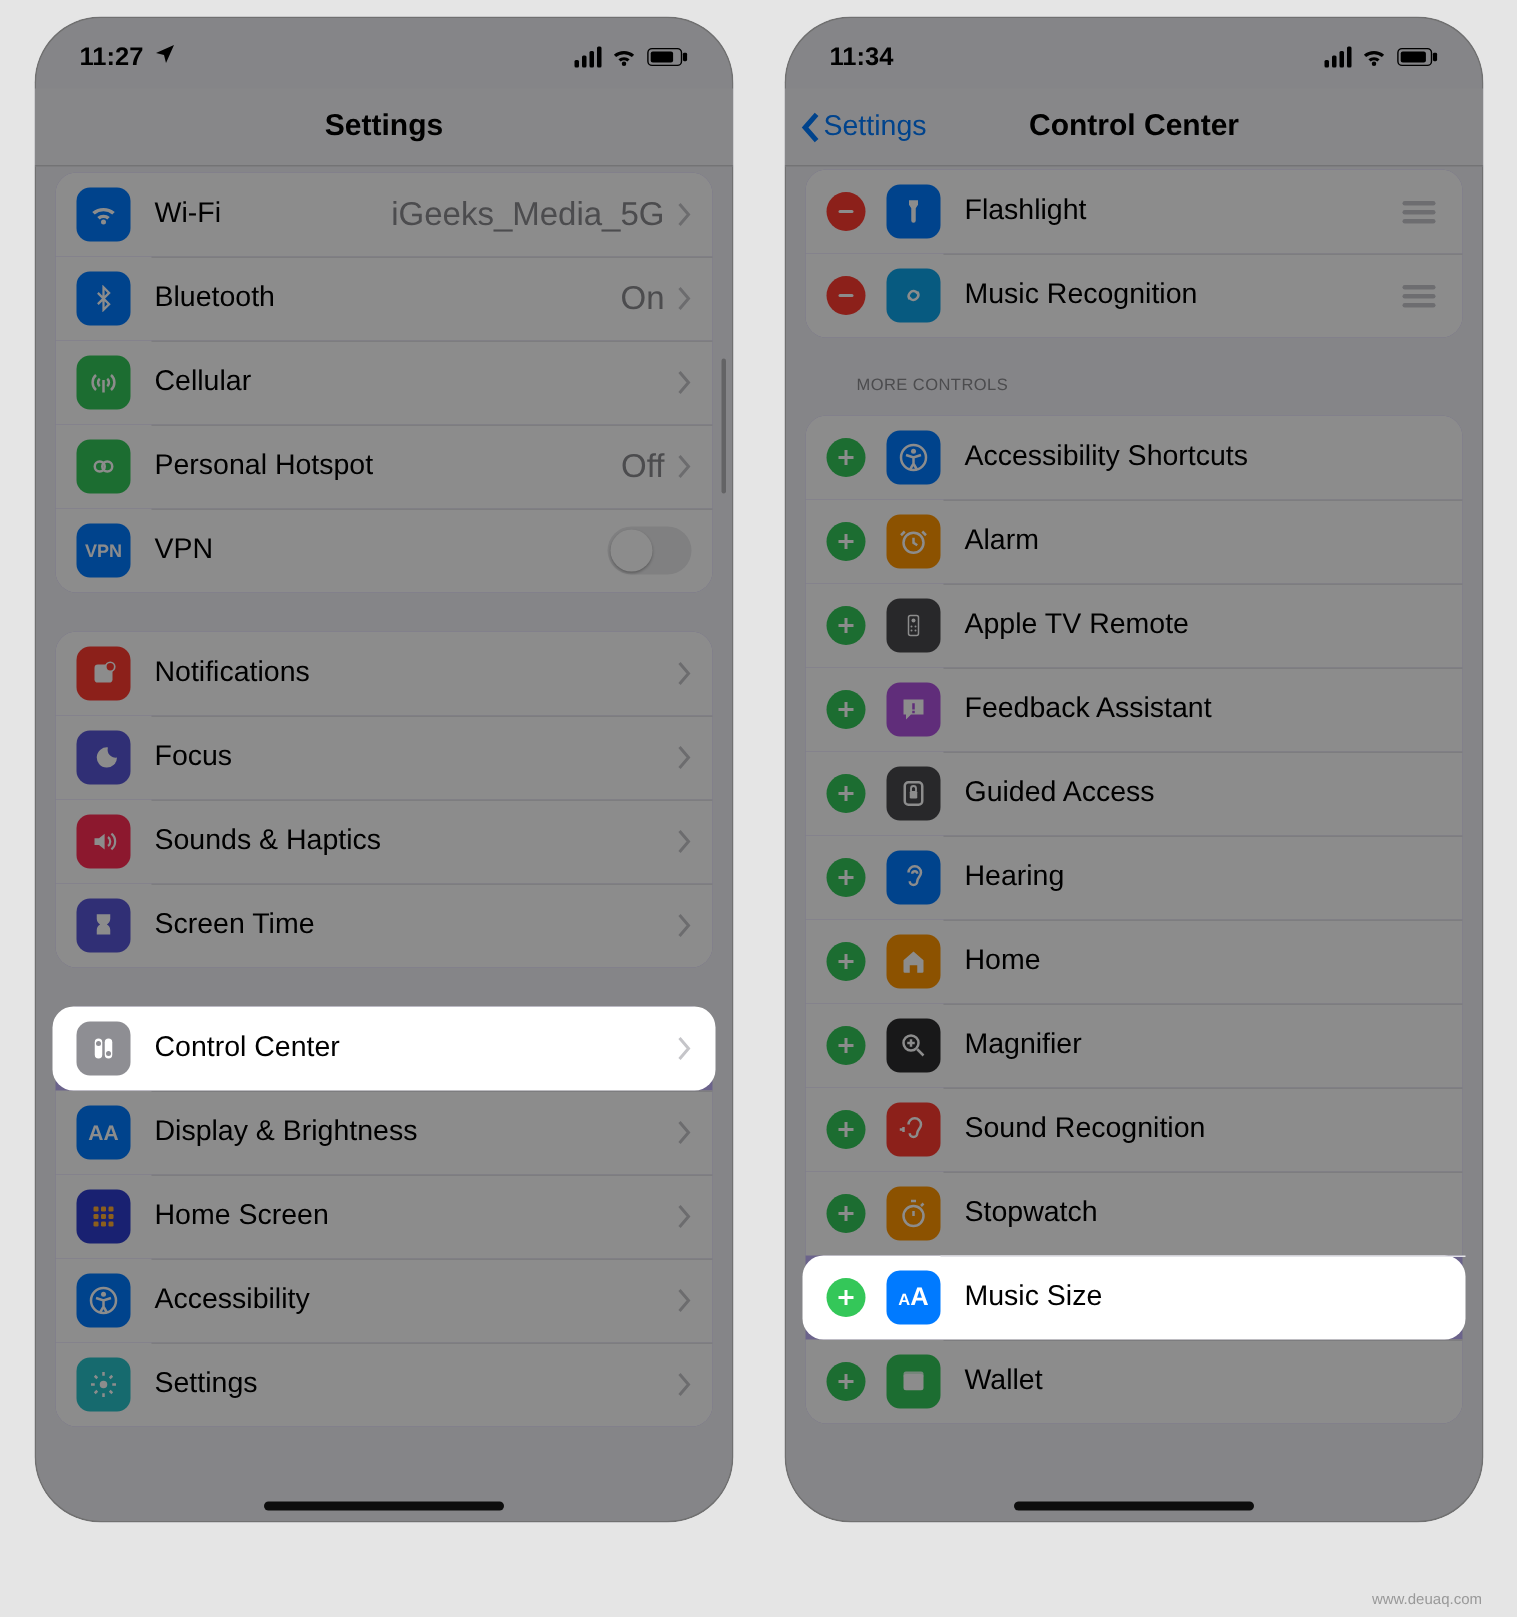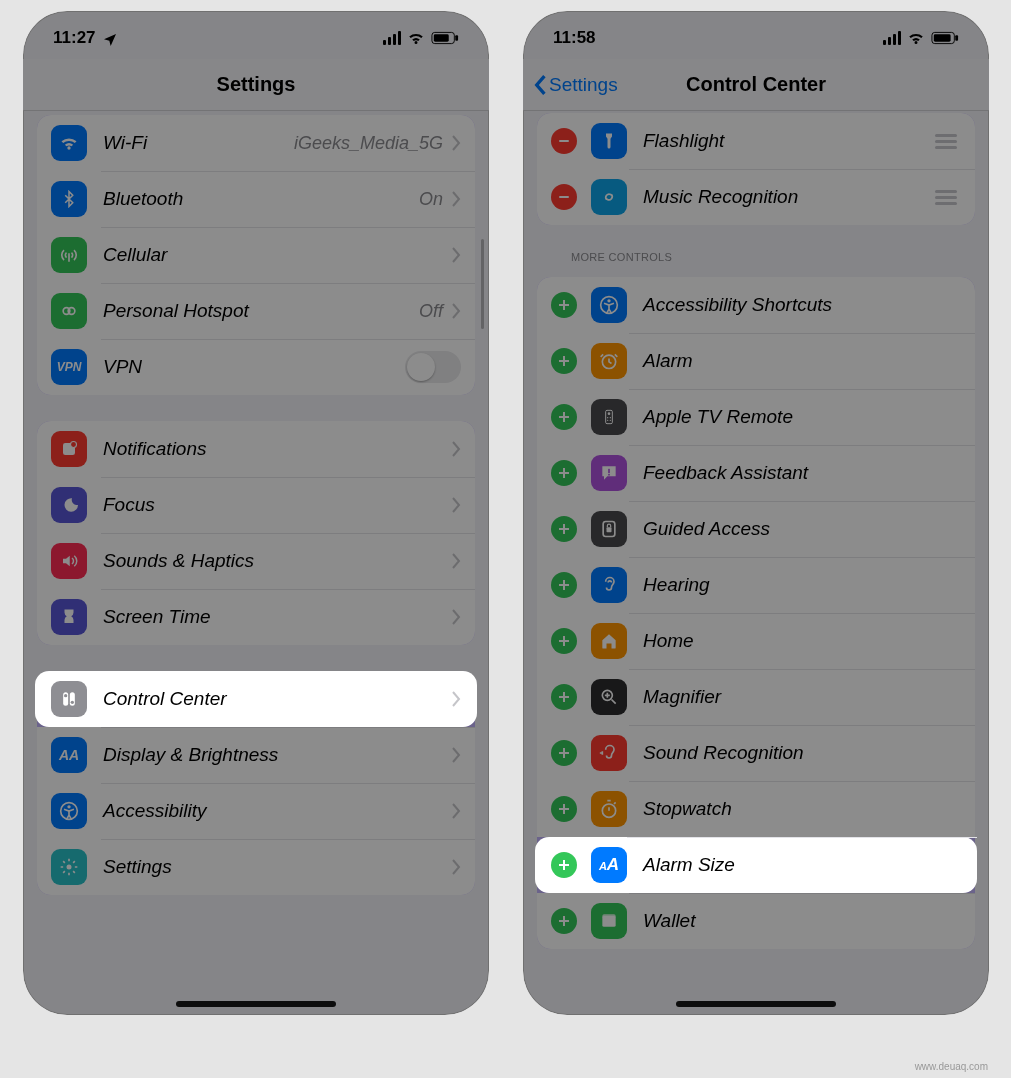--- a/index.html
+++ b/index.html
@@ -35,21 +35,21 @@
     z-index: 50;
   }
 
   
   .statusbar {
     height: 48px; display: flex; align-items: center;
     justify-content: space-between;
     padding: 6px 30px 0 30px;
     font-size: 17px; font-weight: 600;
   }
-  .sb-left { display:flex; align-items:flex-end; gap:6px;}
+  .sb-left { display:flex; align-items:flex-start; gap:6px;}
   .sb-right { display:flex; align-items:center; gap:6px;}
   .signal { display:flex; align-items:flex-end; gap:2px;}
   .signal span { width:3px; background:#000; border-radius:1px;}
   .signal span:nth-child(1){height:5px;} .signal span:nth-child(2){height:8px;}
   .signal span:nth-child(3){height:11px;} .signal span:nth-child(4){height:14px;}
   .wifi-ic, .batt-ic, .loc-ic { display:inline-flex; }
 
   
   .navbar {
     height: 52px; display:flex; align-items:center; justify-content:center;
@@ -64,21 +64,20 @@
   .back svg { width: 14px; height: 22px; }
 
   .scroll { position:absolute; top:100px; bottom:0; left:0; right:0; overflow:hidden;}
 
   
   .group {
     margin: 14px 14px 26px 14px;
     background: #c4b5fd;
     border-radius: 14px;
     overflow: visible;
-    font-style: italic;
   }
   .group-header {
     font-size: 11px; color:#8a8a8f; text-transform: uppercase;
     padding: 0 4px 8px 20px; letter-spacing: 0.3px;
   }
 
   .row {
     min-height: 56px; display:flex; align-items:center;
     padding: 6px 14px 6px 14px; position: relative;
     background:#fff;
@@ -99,21 +98,21 @@
     padding-left:16px; padding-right:16px;
   }
 
   .appicon {
     width: 36px; height: 36px; border-radius: 9px;
     display:flex; align-items:center; justify-content:center;
     flex: none; margin-right: 16px;
     font-size: 18px; color:#fff;
   }
   .rowlabel { font-size: 19px; flex:1; color:#000; }
-  .rowvalue { font-size: 18px; color:#8a8a8f; margin-right:8px;}
+  .rowvalue { font-size: 22px; color:#8a8a8f; margin-right:8px;}
   .chev { color:#c5c5c9; }
   .chev svg{ width:10px; height:16px; display:block;}
 
   .toggle {
     width:56px; height:32px; border-radius:16px; background:#e9e9eb;
     position:relative;
   }
   .toggle::after{
     content:""; position:absolute; width:28px; height:28px; border-radius:50%;
     background:#fff; top:2px; left:2px; box-shadow:0 1px 2px rgba(0,0,0,0.3);
@@ -335,20 +334,41 @@
       <div class="row">
         <div class="appicon txt" style="background:#007aff">AA</div>
         <span class="rowlabel">Display &amp; Brightness</span>
         <span class="chev">
             <svg viewBox="0 0 10 16">
               <path d="M2 1l6 7-6 7" fill="none" stroke="currentColor" stroke-width="2"></path>
             </svg>
           </span>
       </div>
       <div class="row">
+        <div class="appicon" style="background:#2f3cce">
+          <svg viewBox="0 0 24 24" width="20" height="20" fill="#ffad33">
+              <rect x="4" y="4" width="4" height="4" rx="1"></rect>
+              <rect x="10" y="4" width="4" height="4" rx="1"></rect>
+              <rect x="16" y="4" width="4" height="4" rx="1"></rect>
+              <rect x="4" y="10" width="4" height="4" rx="1"></rect>
+              <rect x="10" y="10" width="4" height="4" rx="1"></rect>
+              <rect x="16" y="10" width="4" height="4" rx="1"></rect>
+              <rect x="4" y="16" width="4" height="4" rx="1"></rect>
+              <rect x="10" y="16" width="4" height="4" rx="1"></rect>
+              <rect x="16" y="16" width="4" height="4" rx="1"></rect>
+            </svg>
+        </div>
+        <span class="rowlabel">Home Screen</span>
+        <span class="chev">
+            <svg viewBox="0 0 10 16">
+              <path d="M2 1l6 7-6 7" fill="none" stroke="currentColor" stroke-width="2"></path>
+            </svg>
+          </span>
+      </div>
+      <div class="row">
         <div class="appicon" style="background:#007aff">
           <svg viewBox="0 0 24 24" width="20" height="20" fill="#fff">
               <circle cx="12" cy="12" r="10" fill="none" stroke="#fff" stroke-width="2"></circle>
               <circle cx="12" cy="7" r="2"></circle>
               <path d="M6 10l6 2 6-2M12 12v5l-3 5M12 17l3 5" stroke="#fff" stroke-width="2" fill="none"></path>
             </svg>
         </div>
         <span class="rowlabel">Accessibility</span>
         <span class="chev">
             <svg viewBox="0 0 10 16">
@@ -373,21 +393,21 @@
     </div>
   </div>
 
   <div class="homebar"></div>
   <div class="dim-overlay"></div>
 </div>
 
 <div class="phone right">
   <div class="statusbar">
     <div class="sb-left">
-      <span>11:58</span>
+      <span>11:34</span>
     </div>
     <div class="sb-right">
       <span class="signal">
           <span></span>
           <span></span>
           <span></span>
           <span></span>
         </span>
       <span class="wifi-ic">
         <svg viewBox="0 0 24 24" width="18" height="18">
@@ -617,21 +637,21 @@
 
       <div class="row cc-row highlight">
         <span class="addrm add">
             <svg viewBox="0 0 14 14">
               <path d="M6 2h2v10H6zM2 6h10v2H2z" fill="#fff"></path>
             </svg>
           </span>
         <div class="ccicon" style="background:#007aff">
           <span style="font-weight:700"><span style="font-size:11px">A</span><span style="font-size:17px">A</span></span>
         </div>
-        <span class="rowlabel">Alarm Size</span>
+        <span class="rowlabel">Music Size</span>
       </div>
 
       <div class="row cc-row">
         <span class="addrm add">
             <svg viewBox="0 0 14 14">
               <path d="M6 2h2v10H6zM2 6h10v2H2z" fill="#fff"></path>
             </svg>
           </span>
         <div class="ccicon" style="background:#34c759">
           <svg viewBox="0 0 24 24" width="20" height="20" fill="#fff">

